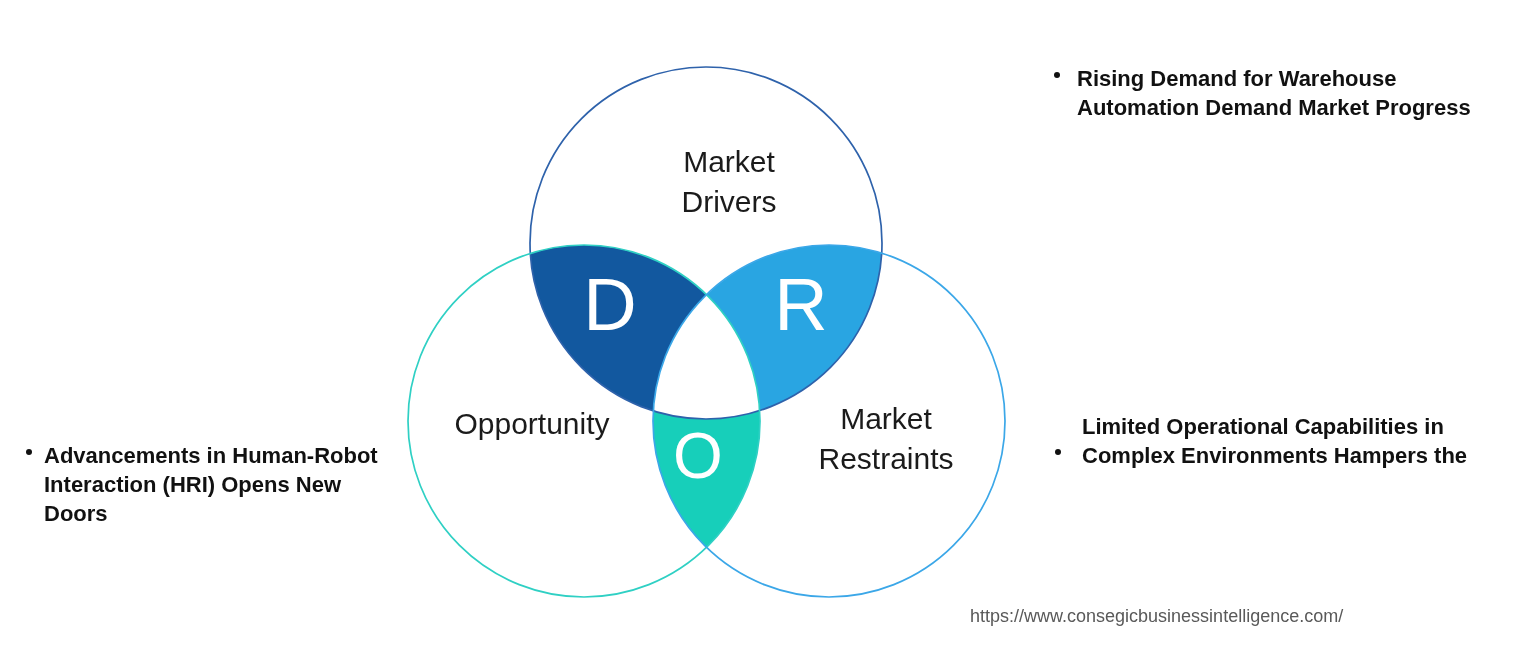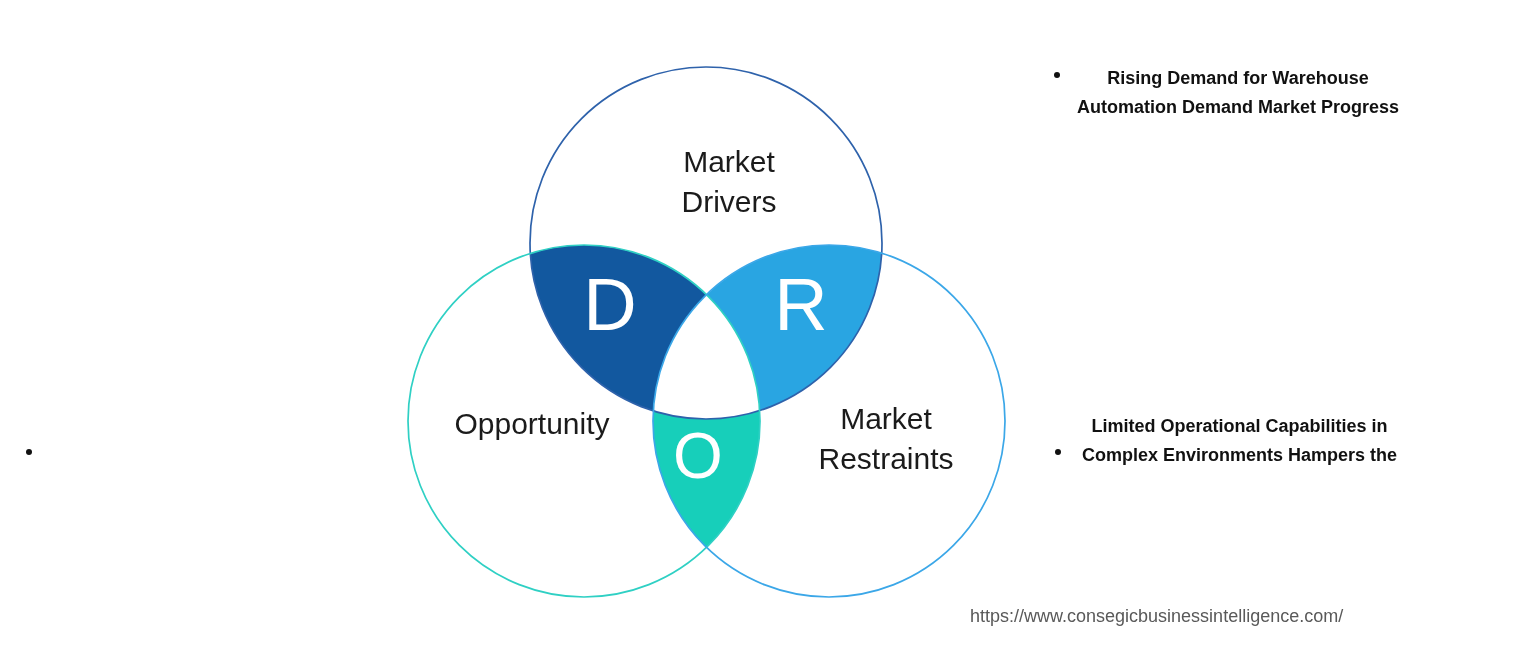--- a/index.html
+++ b/index.html
@@ -40,23 +40,22 @@
     font-weight: 400;
     transform: translate(-50%, -54%);
     line-height: 1;
   }
   .letter-dr { font-size: 74px; }
   .letter-o  { font-size: 64px; }
   .bullet-item {
     position: absolute;
     color: #111111;
     font-weight: 700;
-    font-size: 18px;
+    font-size: 22px;
     line-height: 29px;
-    text-align: center;
   }
   .bullet-item .line { display: block; white-space: nowrap; }
   .bullet-dot {
     position: absolute;
     width: 6px;
     height: 6px;
     border-radius: 50%;
     background: #111111;
   }
   .footer-url {
@@ -129,20 +128,25 @@
   <div class="letter letter-dr" style="left:801px; top:308px;">R</div>
   <div class="letter letter-o" style="left:698px; top:459px;">O</div>
 
   <span class="bullet-dot" style="left:1054px; top:72px;"></span>
   <div class="bullet-item" style="left:1077px; top:64px;">
     <span class="line">Rising Demand for Warehouse</span>
     <span class="line">Automation Demand Market Progress</span>
   </div>
 
   <span class="bullet-dot" style="left:26px; top:449px;"></span>
+  <div class="bullet-item" style="left:44px; top:441px;">
+    <span class="line">Advancements in Human-Robot</span>
+    <span class="line">Interaction (HRI) Opens New</span>
+    <span class="line">Doors</span>
+  </div>
 
   <span class="bullet-dot" style="left:1055px; top:449px;"></span>
   <div class="bullet-item" style="left:1082px; top:412px;">
     <span class="line">Limited Operational Capabilities in</span>
     <span class="line">Complex Environments Hampers the</span>
   </div>
 
   <div class="footer-url">https://www.consegicbusinessintelligence.com/</div>
 
 </div>

